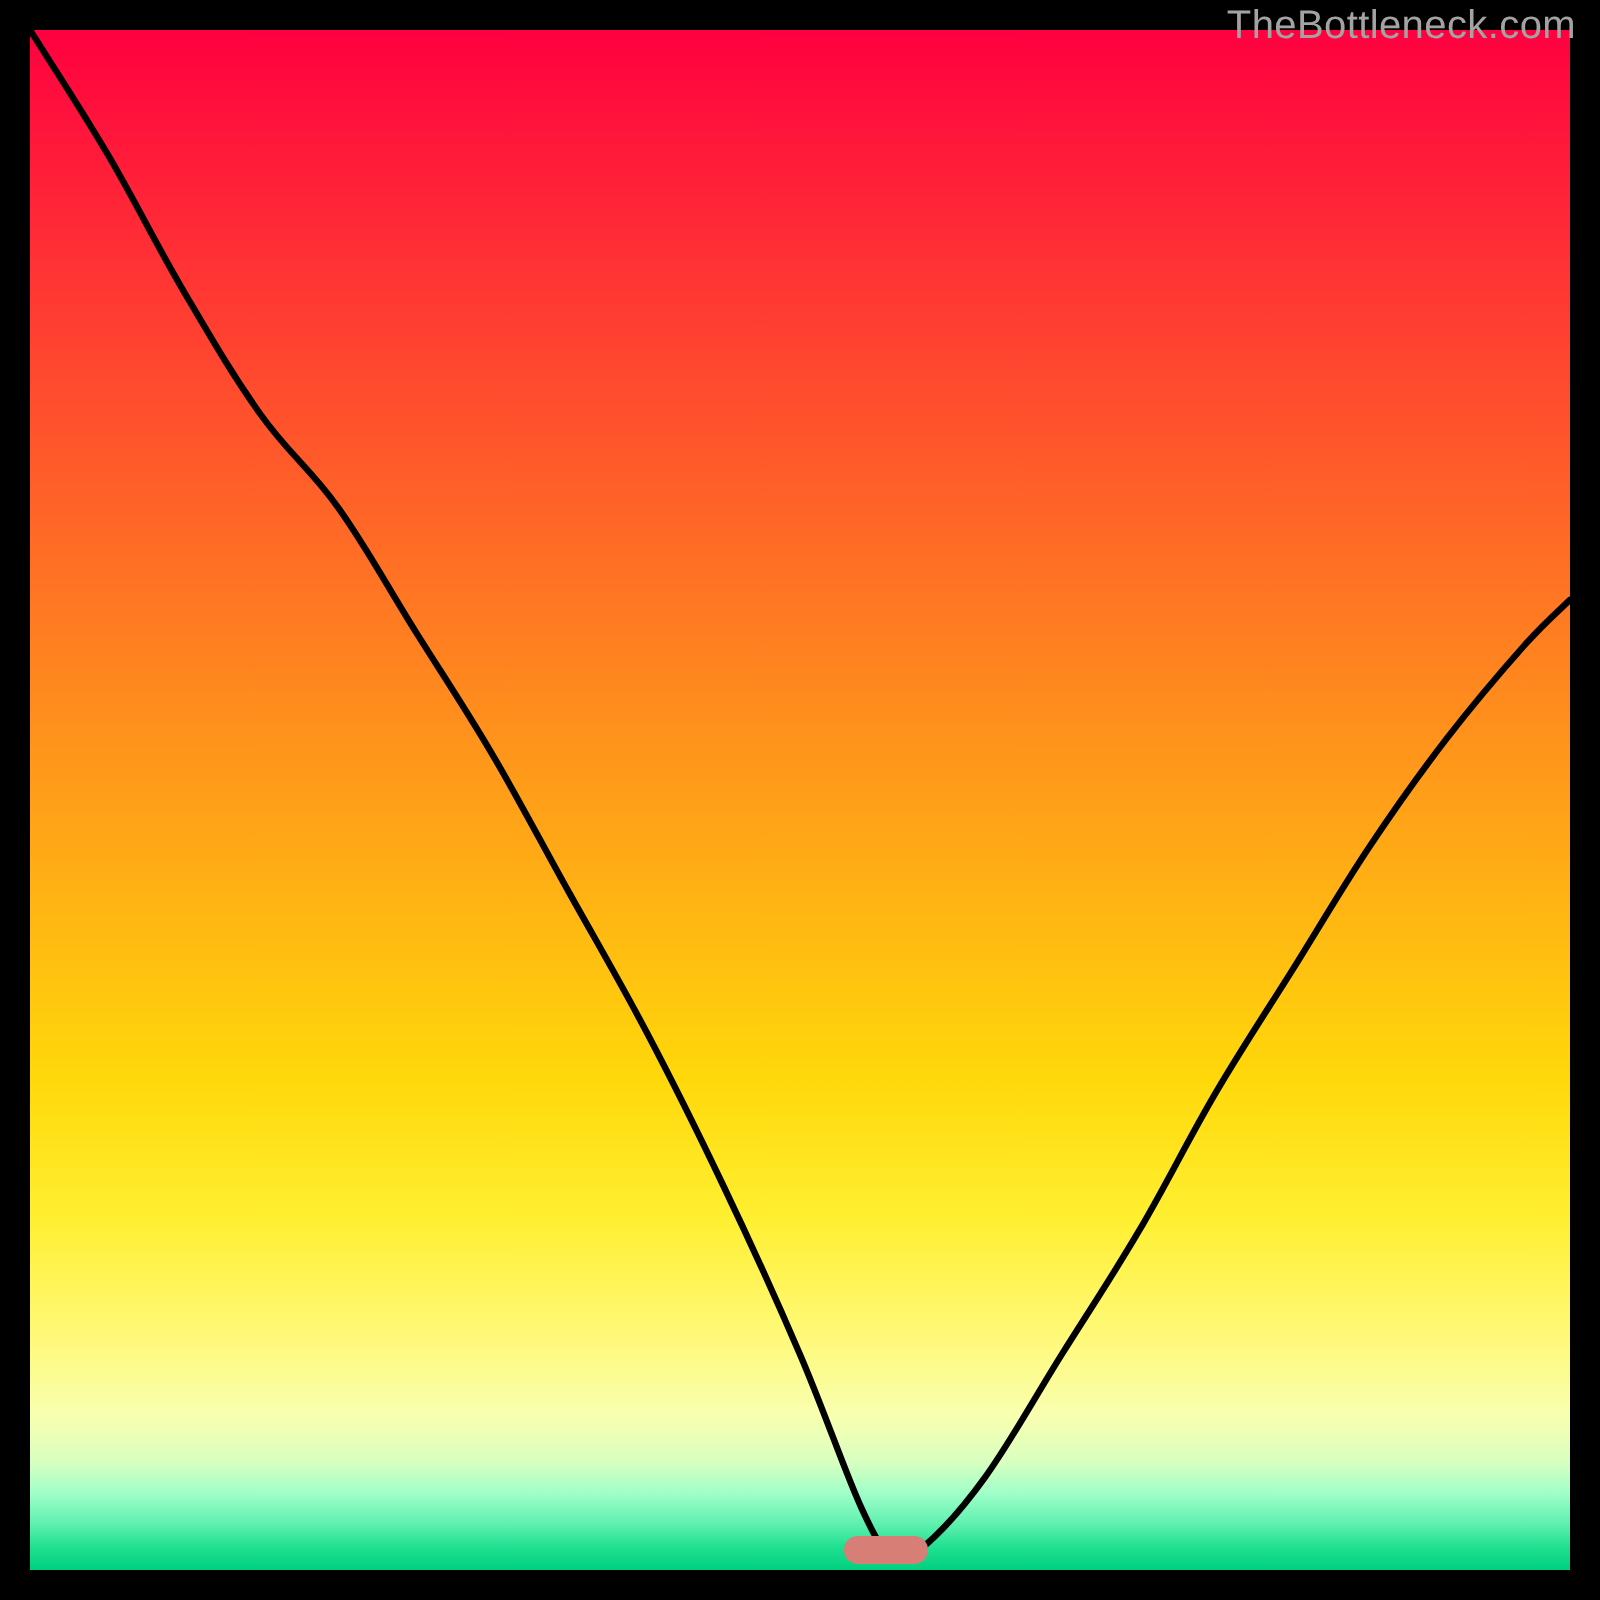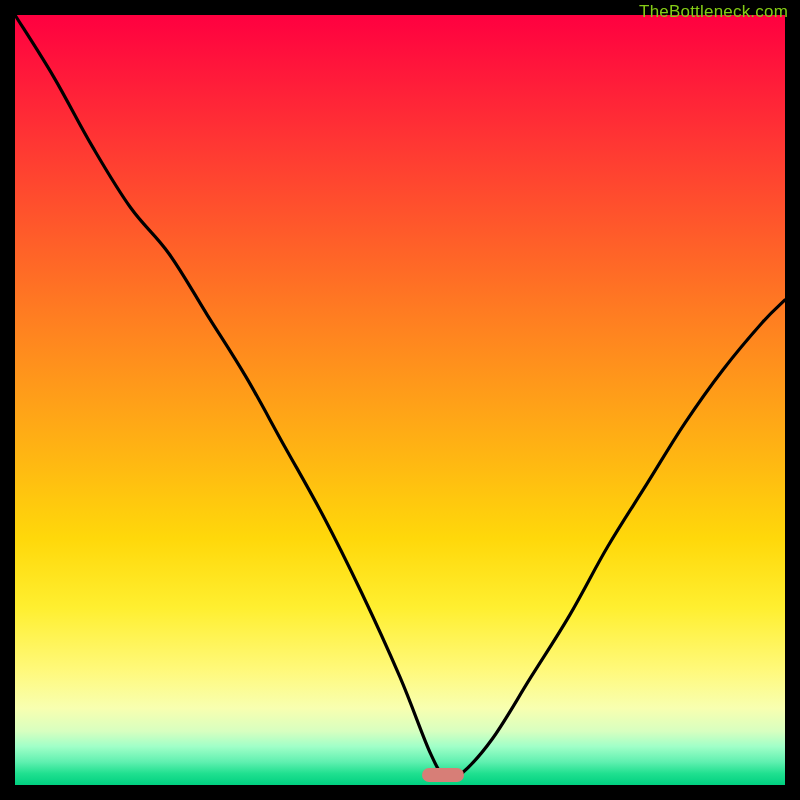--- a/index.html
+++ b/index.html
@@ -54,22 +54,22 @@
   }
   .marker {
     position: absolute;
     background: #d77e77;
     border-radius: 8px;
   }
   .watermark {
     position: absolute;
     top: 2px;
     right: 12px;
-    color: #84cc16;
-    font-size: 17px;
+    color: #a3a3a3;
+    font-size: 20px;
     font-weight: 500;
     letter-spacing: 0.2px;
     user-select: none;
   }
 </style>
 </head>
 <body>
 
 <div class="frame">
 

